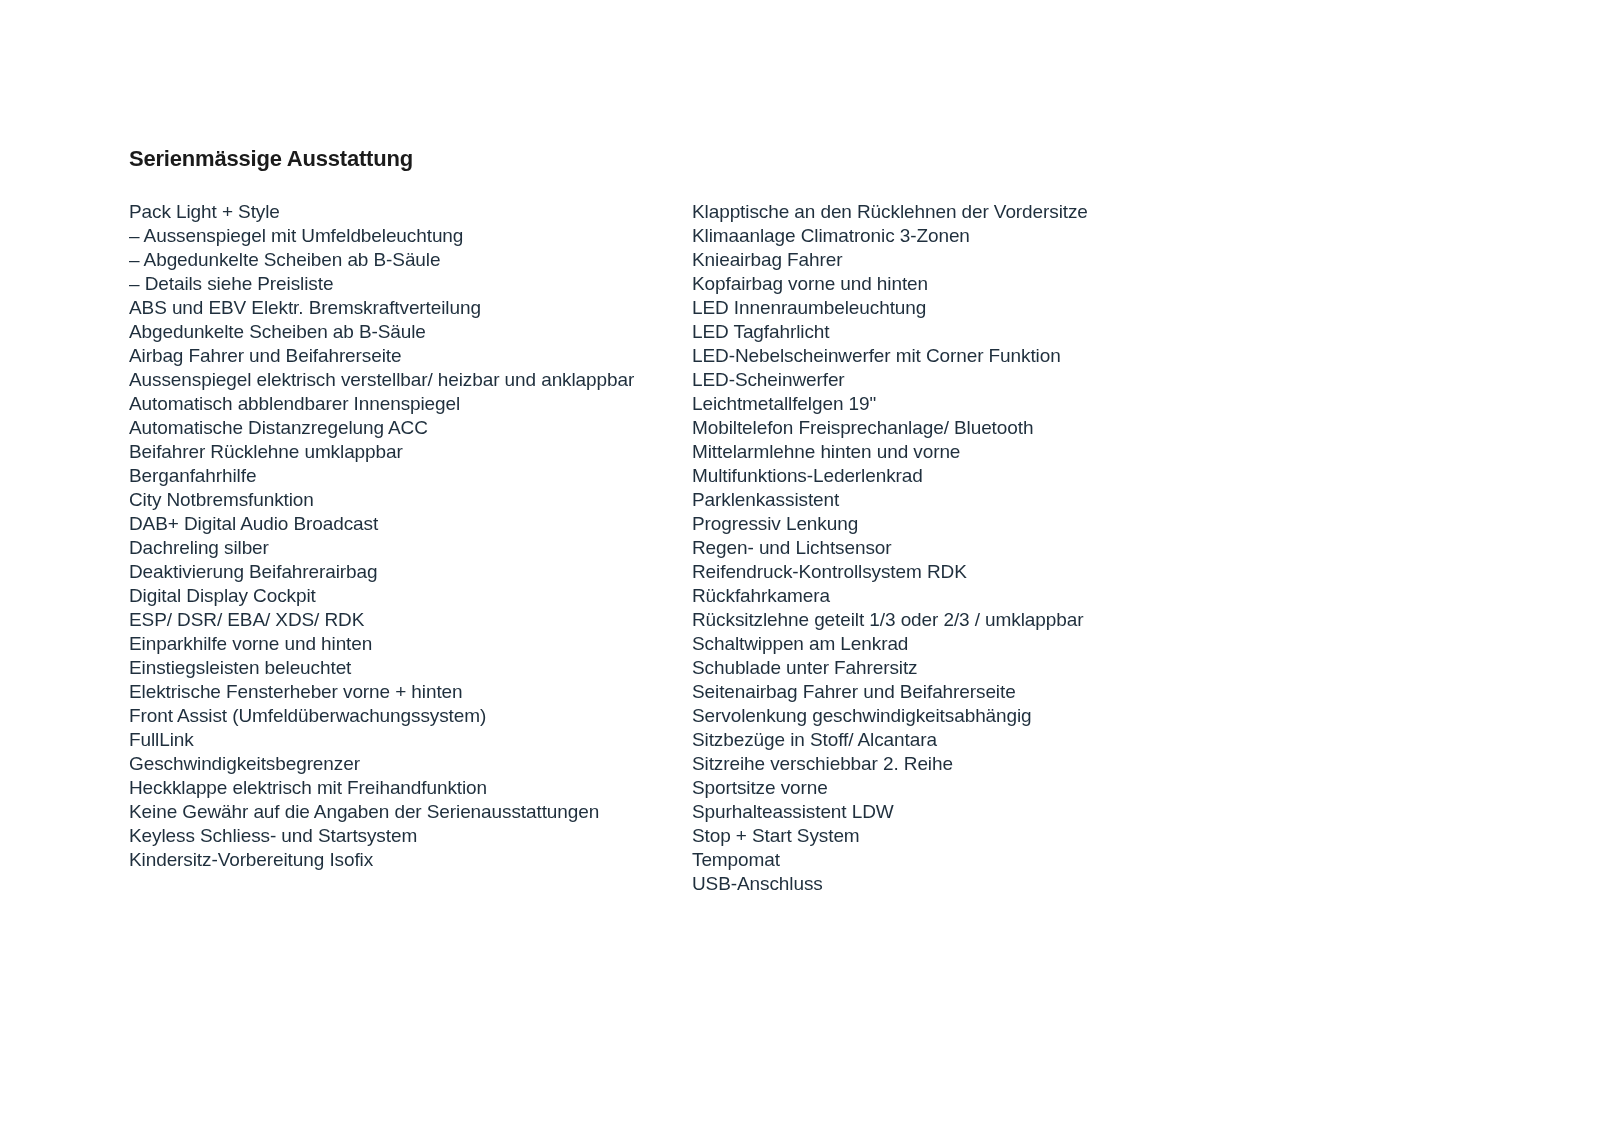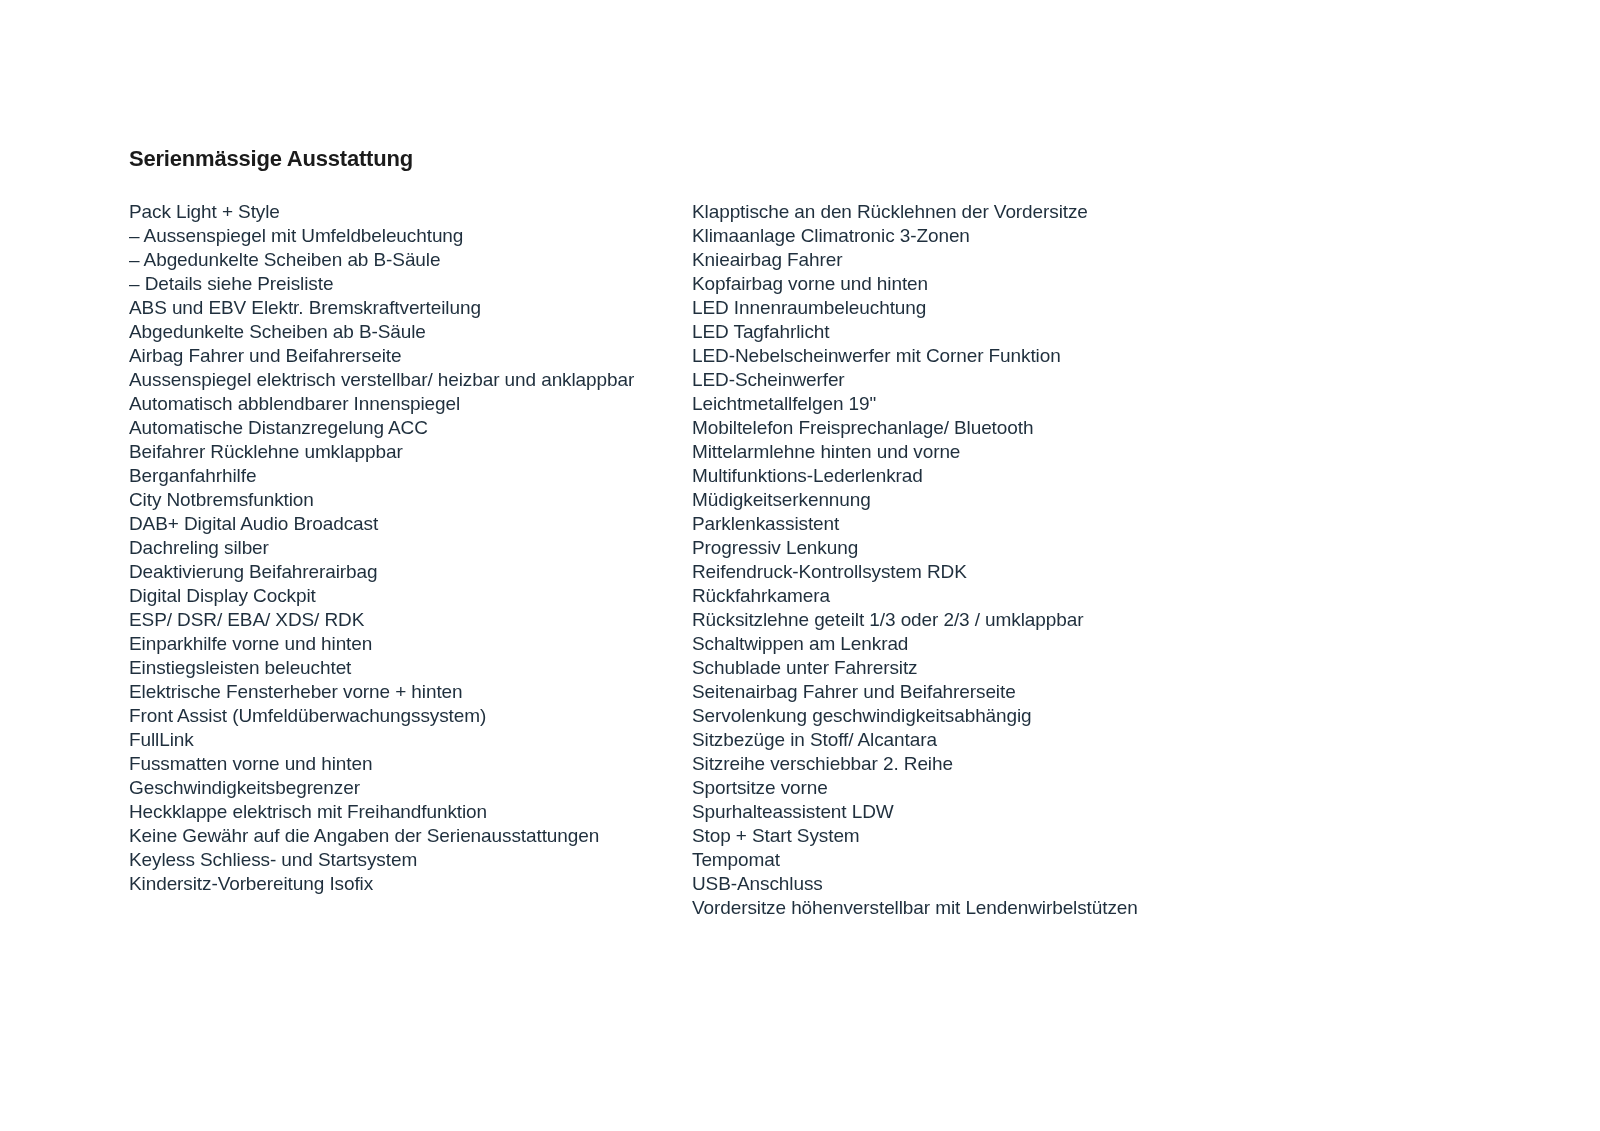--- a/index.html
+++ b/index.html
@@ -89,56 +89,54 @@
       <div class="item">DAB+ Digital Audio Broadcast</div>
       <div class="item">Dachreling silber</div>
       <div class="item">Deaktivierung Beifahrerairbag</div>
       <div class="item">Digital Display Cockpit</div>
       <div class="item">ESP/ DSR/ EBA/ XDS/ RDK</div>
       <div class="item">Einparkhilfe vorne und hinten</div>
       <div class="item">Einstiegsleisten beleuchtet</div>
       <div class="item">Elektrische Fensterheber vorne + hinten</div>
       <div class="item">Front Assist (Umfeldüberwachungssystem)</div>
       <div class="item">FullLink</div>
-      <div class="item">Fussmatten vorne und hinten</div>
       <div class="item">Geschwindigkeitsbegrenzer</div>
       <div class="item">Heckklappe elektrisch mit Freihandfunktion</div>
       <div class="item">Keine Gewähr auf die Angaben der Serienausstattungen</div>
       <div class="item">Keyless Schliess- und Startsystem</div>
       <div class="item">Kindersitz-Vorbereitung Isofix</div>
     </div>
 
     <div class="col col-right">
       <div class="item">Klapptische an den Rücklehnen der Vordersitze</div>
       <div class="item">Klimaanlage Climatronic 3-Zonen</div>
       <div class="item">Knieairbag Fahrer</div>
       <div class="item">Kopfairbag vorne und hinten</div>
       <div class="item">LED Innenraumbeleuchtung</div>
       <div class="item">LED Tagfahrlicht</div>
       <div class="item">LED-Nebelscheinwerfer mit Corner Funktion</div>
       <div class="item">LED-Scheinwerfer</div>
       <div class="item">Leichtmetallfelgen 19"</div>
       <div class="item">Mobiltelefon Freisprechanlage/ Bluetooth</div>
       <div class="item">Mittelarmlehne hinten und vorne</div>
       <div class="item">Multifunktions-Lederlenkrad</div>
-      <div class="item">Müdigkeitserkennung</div>
       <div class="item">Parklenkassistent</div>
       <div class="item">Progressiv Lenkung</div>
+      <div class="item">Regen- und Lichtsensor</div>
       <div class="item">Reifendruck-Kontrollsystem RDK</div>
       <div class="item">Rückfahrkamera</div>
       <div class="item">Rücksitzlehne geteilt 1/3 oder 2/3 / umklappbar</div>
       <div class="item">Schaltwippen am Lenkrad</div>
       <div class="item">Schublade unter Fahrersitz</div>
       <div class="item">Seitenairbag Fahrer und Beifahrerseite</div>
       <div class="item">Servolenkung geschwindigkeitsabhängig</div>
       <div class="item">Sitzbezüge in Stoff/ Alcantara</div>
       <div class="item">Sitzreihe verschiebbar 2. Reihe</div>
       <div class="item">Sportsitze vorne</div>
       <div class="item">Spurhalteassistent LDW</div>
       <div class="item">Stop + Start System</div>
       <div class="item">Tempomat</div>
       <div class="item">USB-Anschluss</div>
-      <div class="item">Vordersitze höhenverstellbar mit Lendenwirbelstützen</div>
     </div>
 
   </div>
 
 </div>
 
 </body></html>

